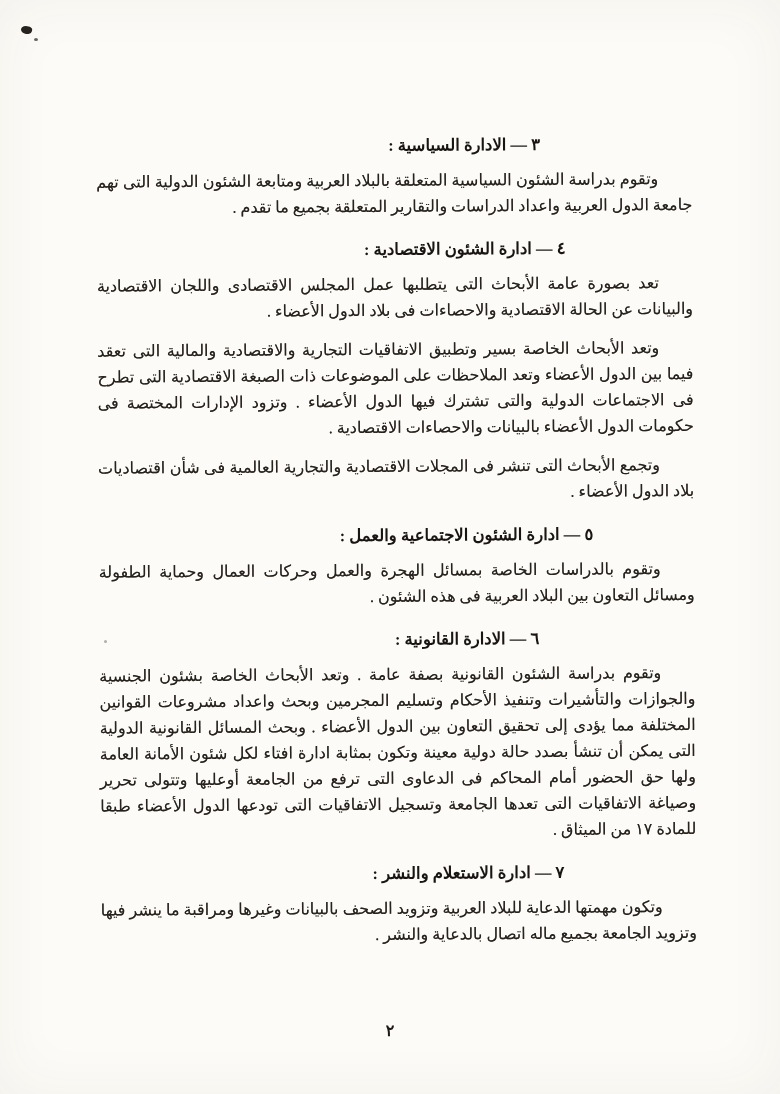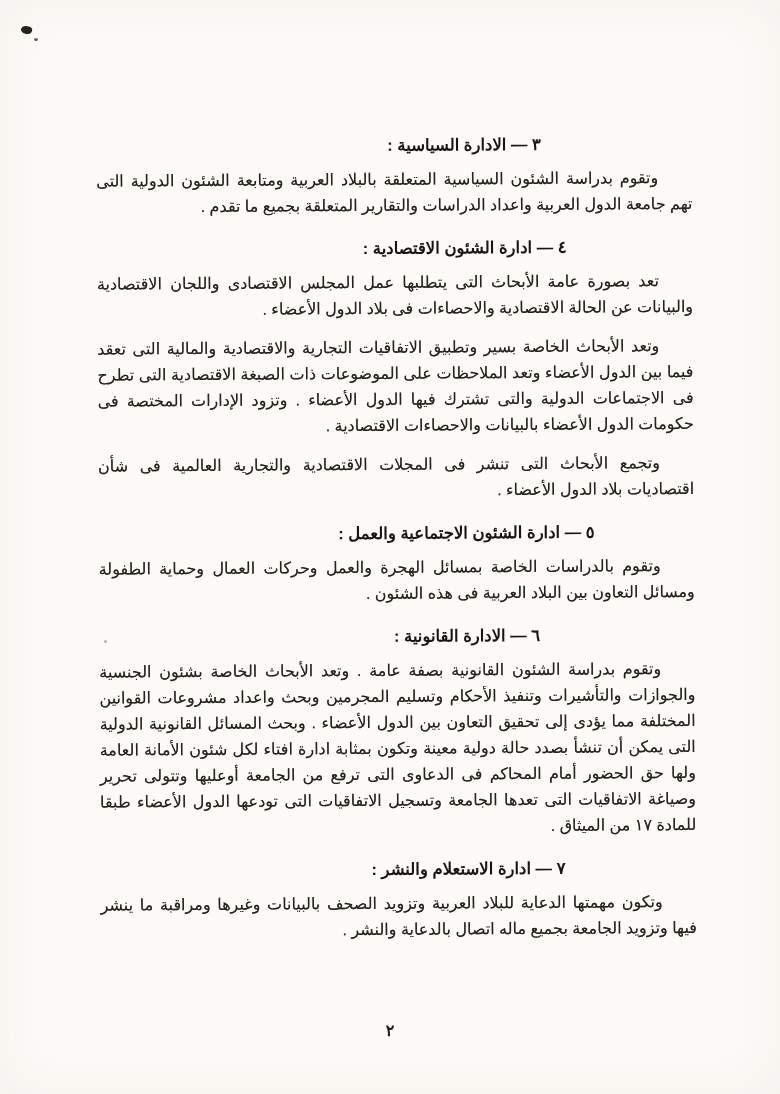--- a/index.html
+++ b/index.html
@@ -8,21 +8,21 @@
     background: #e8e6e0;
   }
   .page {
     position: relative;
     width: 780px;
     height: 1094px;
     margin: 0 auto;
     background: #fcfbf7;
     box-shadow: inset 0 0 60px rgba(60,50,30,0.05);
     overflow: hidden;
-    font-family: Liberation Sans, sans-serif;
+    font-family: Liberation Serif, serif;
     color: #211e1a;
   }
   .content {
     position: absolute;
     top: 134px;
     right: 88px;
     left: 96px;
     direction: rtl;
     transform: rotate(-0.35deg);
     transform-origin: top right;

